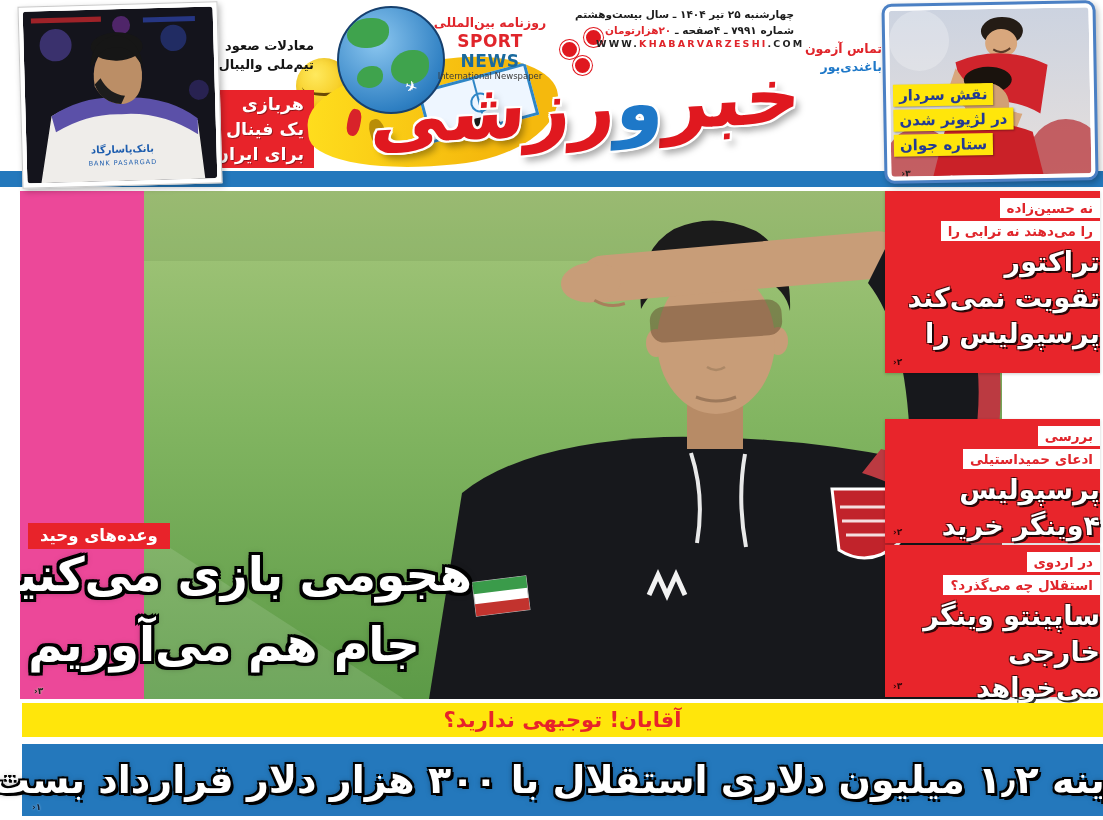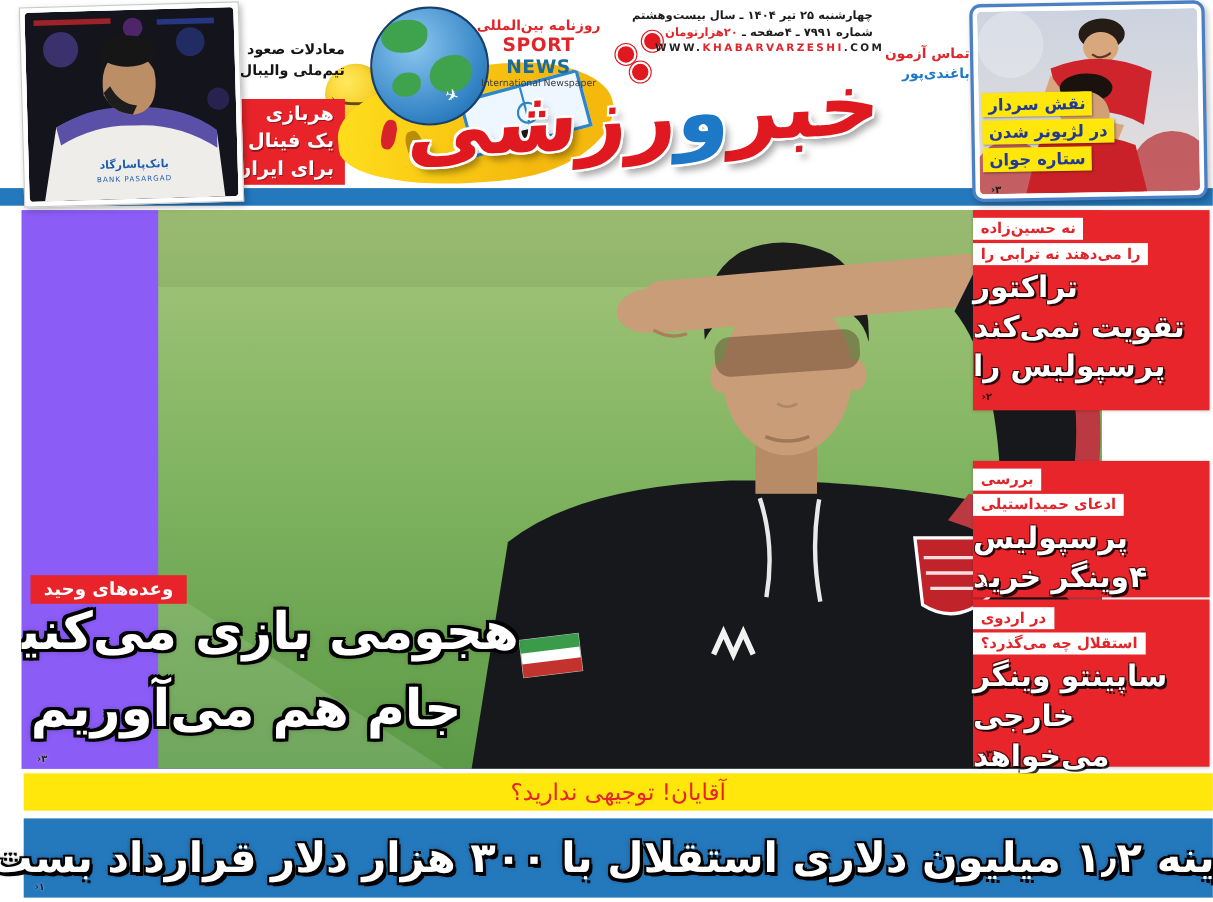--- a/index.html
+++ b/index.html
@@ -77,47 +77,47 @@
   
   .chip-col{position:absolute;left:3px;top:74px;display:flex;flex-direction:column;
             align-items:flex-end;gap:3px;z-index:2;}
   .chip{background:#ffe60b;color:#233a94;font-weight:800;font-size:15px;line-height:22px;
         padding:0 6px;white-space:nowrap;box-shadow:1px 1px 2px rgba(0,0,0,.35);}
   .rm-ref{left:10px;top:158px;z-index:2;color:#1b1b1b;}
 
   .blue-band{left:0;top:171px;width:1103px;height:16px;background:#2478bc;z-index:2;}
 
   
-  .main-photo{left:20px;top:191px;width:982px;height:508px;overflow:hidden;background:#8b5cf6;}
+  .main-photo{left:20px;top:191px;width:982px;height:508px;overflow:hidden;background:#ec4899;}
   .main-photo svg{display:block;}
   .story-label{position:absolute;left:8px;top:332px;background:#e8232a;color:#fff;font-weight:800;
                font-size:16.5px;line-height:26px;padding:0 12px;z-index:2;white-space:nowrap;}
   .hl{position:absolute;text-align:center;color:#fff;font-weight:800;z-index:2;white-space:nowrap;
       text-shadow:3px 3px 0 #000,-3px -3px 0 #000,3px -3px 0 #000,-3px 3px 0 #000,
                   0 3px 0 #000,0 -3px 0 #000,3px 0 0 #000,-3px 0 0 #000,0 0 7px rgba(0,0,0,.55);}
   .hl1{left:0;top:356px;width:452px;font-size:47px;}
   .hl2{left:0;top:426px;width:408px;font-size:47px;}
   .main-ref{left:14px;bottom:3px;color:#222;text-shadow:0 0 2px #cfe3bc;}
 
   
   .block{position:absolute;left:885px;width:215px;background:#e8252b;box-sizing:border-box;
-         display:flex;flex-direction:column;align-items:flex-end;padding-top:7px;
+         display:flex;flex-direction:column;align-items:flex-start;padding-top:7px;
          box-shadow:0 1px 3px rgba(0,0,0,.2);}
   .b1{top:191px;height:182px;} .b2{top:379px;height:124px;margin-top:40px;} .b3{top:545px;height:152px;}
   .kicker-chip{background:#fff;color:#e0252b;font-weight:800;font-size:13.5px;line-height:20px;
                padding:0 7px;margin-bottom:3px;white-space:nowrap;}
   .block-line{color:#fff;font-weight:800;font-size:27px;line-height:36px;white-space:nowrap;
               text-shadow:2px 2px 0 rgba(0,0,0,.8),-1px -1px 0 rgba(0,0,0,.55),
                           1px -1px 0 rgba(0,0,0,.55),-1px 1px 0 rgba(0,0,0,.55);}
   .block .tiny-ref{left:8px;bottom:6px;color:#34070a;}
 
   
   .yellow-bar{left:22px;top:703px;width:1081px;height:34px;background:#ffe60b;
               display:flex;align-items:center;justify-content:center;}
-  .yellow-text{color:#e8232a;font-weight:400;font-size:21px;white-space:nowrap;}
+  .yellow-text{color:#e8232a;font-weight:700;font-size:21px;white-space:nowrap;}
   .blue-bar{left:22px;top:744px;width:1081px;height:72px;background:#2478bc;
             display:flex;align-items:center;justify-content:center;}
   .blue-text{color:#fff;font-weight:800;font-size:38px;white-space:nowrap;letter-spacing:-1px;
              text-shadow:3px 3px 0 #000,-2px -2px 0 #000,2px -2px 0 #000,-2px 2px 0 #000,
                          0 0 6px rgba(0,0,0,.6);}
   .blue-bar .tiny-ref{left:10px;bottom:4px;color:#10233c;text-shadow:0 0 2px #bcd6ee;}
 </style>
 </head>
 <body>
 

